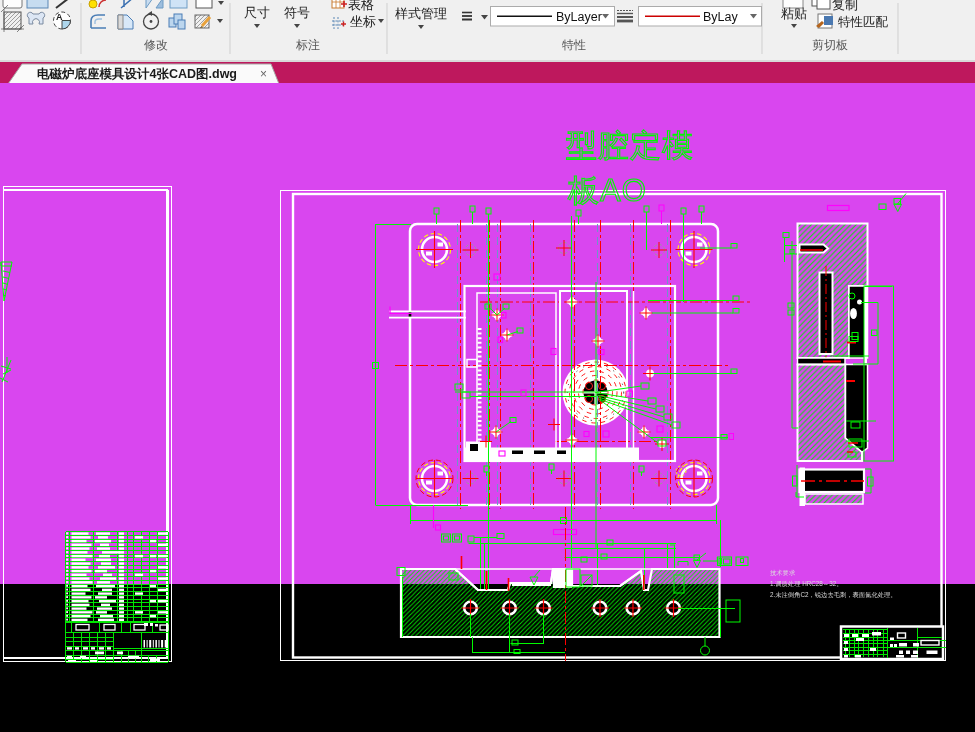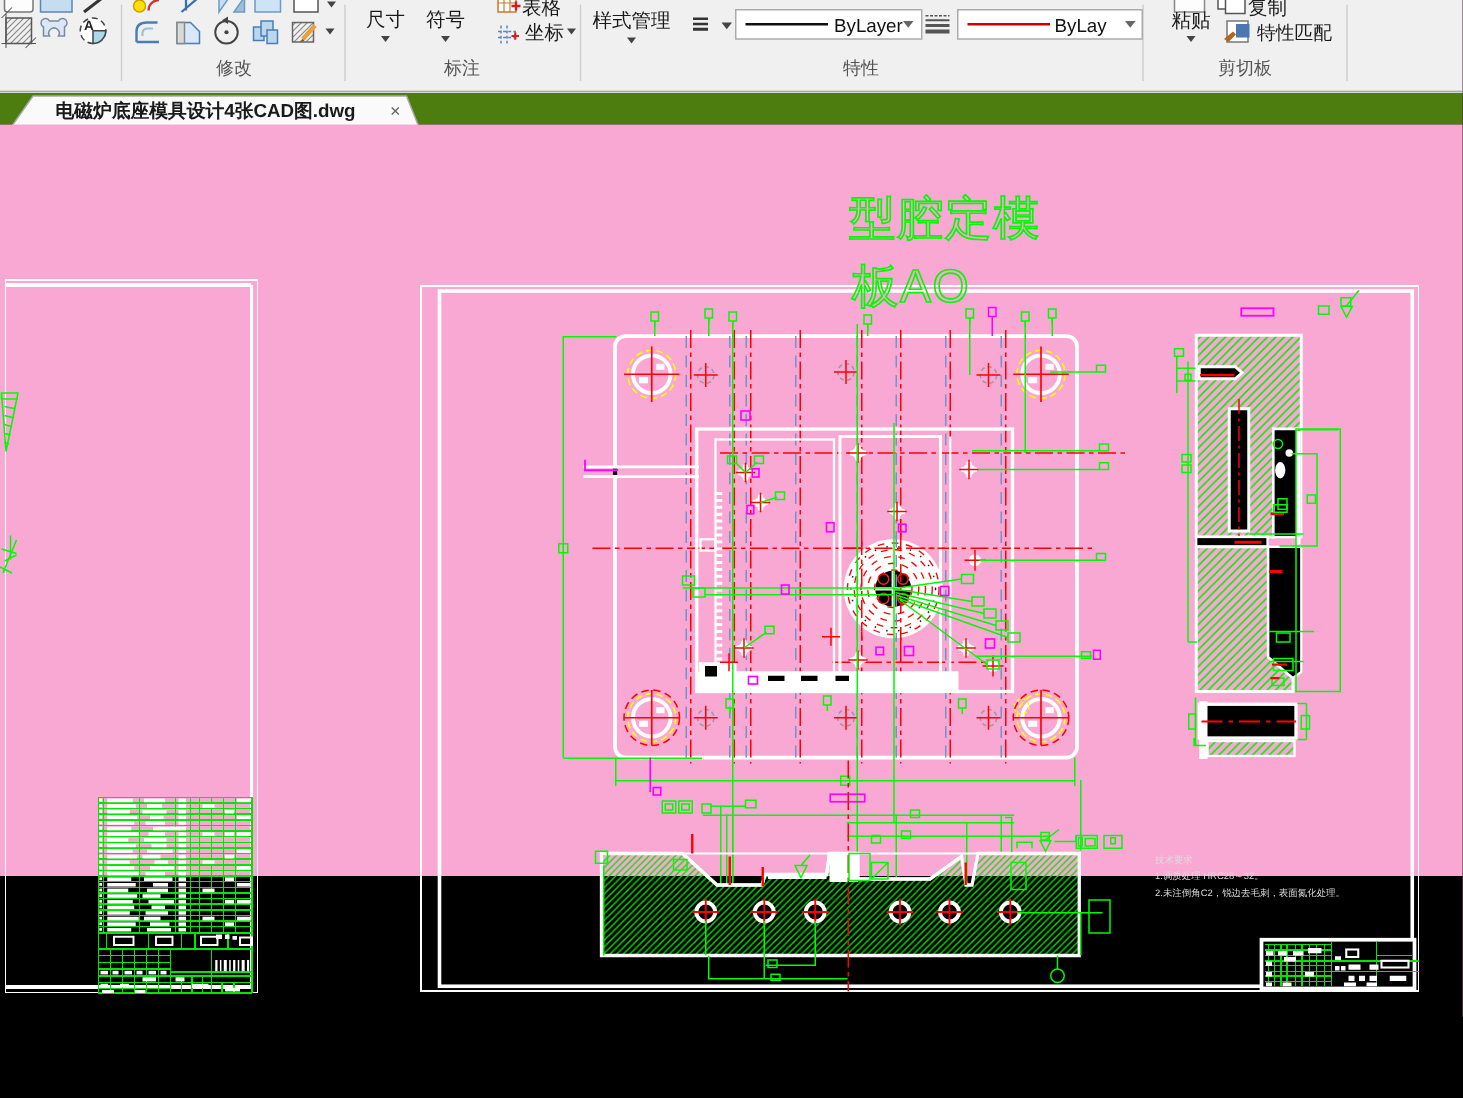--- a/index.html
+++ b/index.html
@@ -1,20 +1,20 @@
 <!DOCTYPE html>
 <html><head>
 <meta charset="utf-8">
 <style>
 html,body{margin:0;padding:0;background:#000;width:975px;height:732px;overflow:hidden;}
 *{box-sizing:border-box;}
 body{font-family:"Liberation Sans",sans-serif;}
 #ribbon{position:absolute;left:0;top:0;width:975px;height:61px;background:#f0f0f0;}
-#tabstrip{position:absolute;left:0;top:61px;width:975px;height:22px;background:#4d7c0f;border-top:1px solid #d8d8d8;}
-#canvas{position:absolute;left:0;top:83px;width:975px;height:501px;background:#f9a8d4;}
+#tabstrip{position:absolute;left:0;top:61px;width:975px;height:22px;background:#be185d;border-top:1px solid #d8d8d8;}
+#canvas{position:absolute;left:0;top:83px;width:975px;height:501px;background:#d946ef;}
 svg{display:block;}
 </style>
 </head>
 <body>
 <div id="ribbon">
 <svg width="975" height="61" viewBox="0 0 975 61">
 <defs>
 <pattern id="ghatch" width="4" height="4" patternUnits="userSpaceOnUse">
 <path d="M-1,1 l2,-2 M0,4 l4,-4 M3,5 l2,-2" stroke="#8a8a8a" stroke-width="0.8"></path>
 </pattern>

